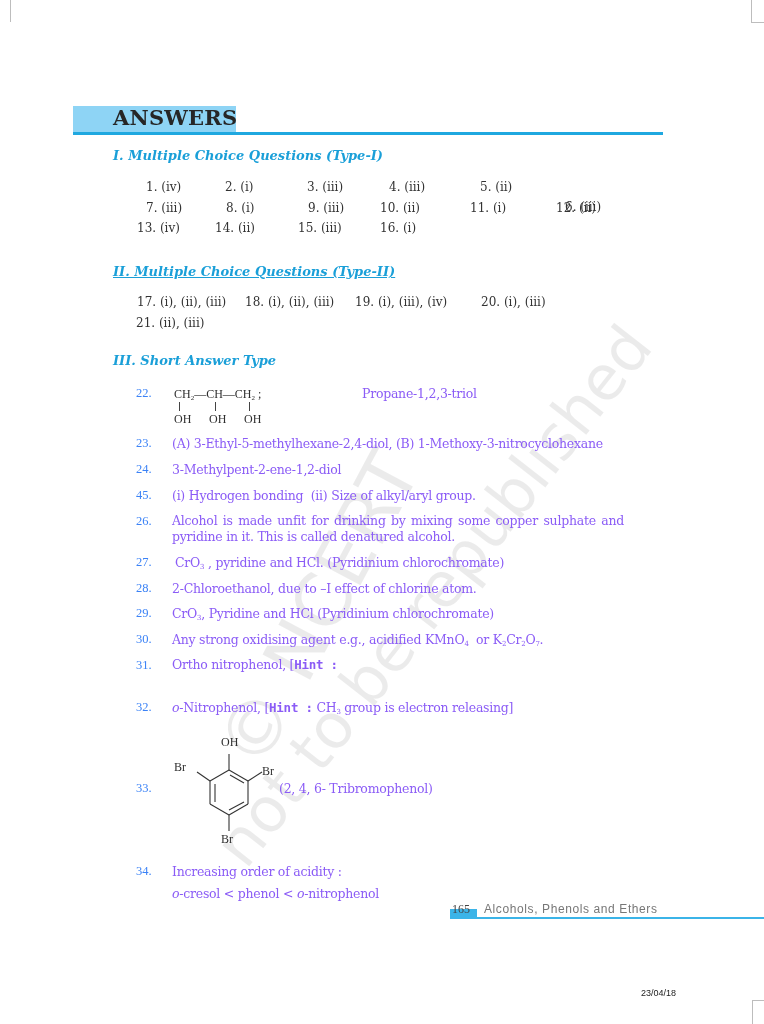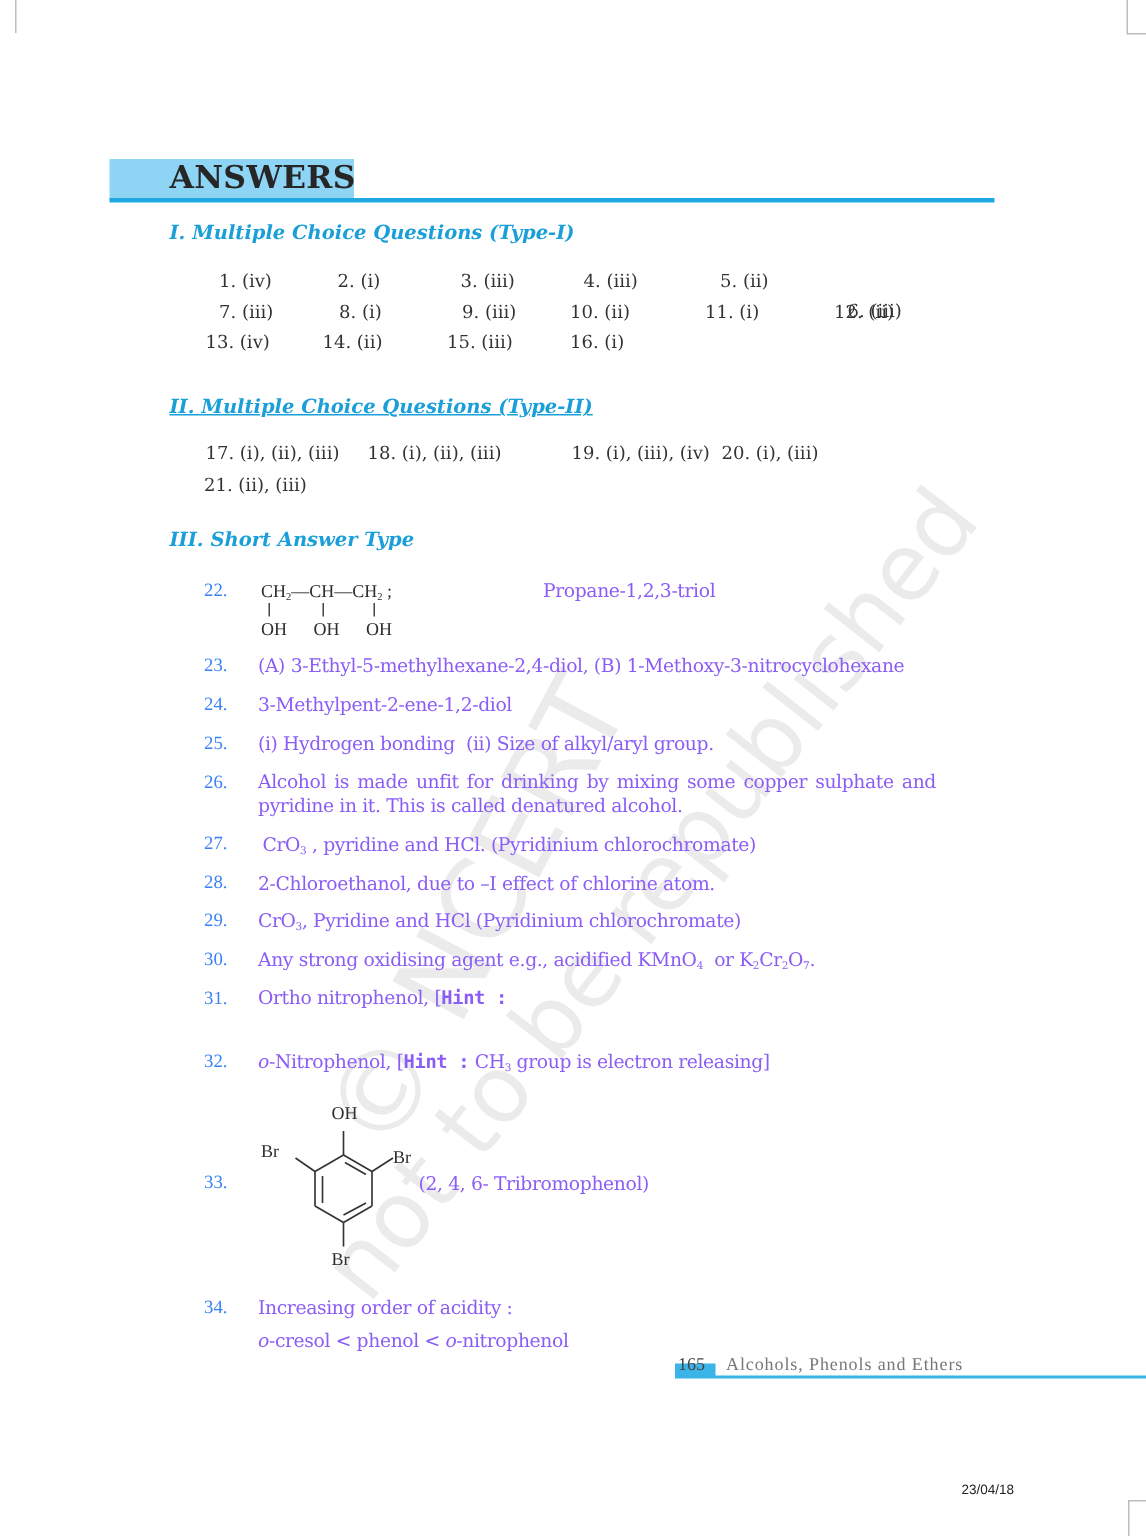--- a/index.html
+++ b/index.html
@@ -42,21 +42,21 @@
   .chem { position: absolute; font-size: 12px; font-family: "Liberation Serif", serif; color: #2e2e2e; white-space: nowrap; }
   .chem sub { font-size: 7px; vertical-align: -2px; }
   .vbar { position: absolute; width: 1px; height: 9px; background: #444; }
   .watermark {
     position: absolute; font-family: "DejaVu Sans", sans-serif; color: rgba(0,0,0,0.08);
     transform-origin: left top; white-space: nowrap; pointer-events: none;
   }
   .footer-bar { position: absolute; left: 450px; top: 909px; width: 27px; height: 9px; background: #3bb4e8; }
   .footer-rule { position: absolute; left: 450px; top: 917px; width: 314px; height: 2px; background: #3bb4e8; }
   .footer-page { position: absolute; left: 452px; top: 902px; font-size: 12px; color: #444; font-family: "Liberation Serif", serif; }
-  .footer-title { position: absolute; left: 484px; top: 902px; font-size: 12px; color: #777; letter-spacing: 0.6px; font-family: Liberation Serif, serif; }
+  .footer-title { position: absolute; left: 484px; top: 902px; font-size: 12px; color: #777; letter-spacing: 0.6px; font-family: Liberation Sans, sans-serif; }
   .date { position: absolute; left: 641px; top: 988px; font-size: 9px; color: #222; font-family: "Liberation Sans", sans-serif; }
 </style>
 </head>
 <body>
 
 <div class="crop" style="left:10px;top:0;width:1px;height:22px;"></div>
 <div class="crop" style="left:751px;top:0;width:1px;height:22px;"></div>
 <div class="crop" style="left:751px;top:22px;width:13px;height:1px;"></div>
 <div class="crop" style="left:752px;top:1000px;width:1px;height:24px;"></div>
 <div class="crop" style="left:752px;top:1000px;width:12px;height:1px;"></div>
@@ -87,21 +87,21 @@
   <span class="mcq" style="left:137px;top:221px;">13. (iv)</span>
   <span class="mcq" style="left:215px;top:221px;">14. (ii)</span>
   <span class="mcq" style="left:298px;top:221px;">15. (iii)</span>
   <span class="mcq" style="left:380px;top:221px;">16. (i)</span>
 </div>
 
 <div class="section-head" style="top:264px;text-decoration:underline;">II. Multiple Choice Questions (Type-II)</div>
 <div>
   <span class="mcq" style="left:137px;top:295px;">17. (i), (ii), (iii)</span>
   <span class="mcq" style="left:245px;top:295px;">18. (i), (ii), (iii)</span>
-  <span class="mcq" style="left:381px;top:295px;text-align:right;">19. (i), (iii), (iv)</span>
+  <span class="mcq" style="left:355px;top:295px;text-align:right;">19. (i), (iii), (iv)</span>
   <span class="mcq" style="left:481px;top:295px;">20. (i), (iii)</span>
   <span class="mcq" style="left:136px;top:316px;">21. (ii), (iii)</span>
 </div>
 
 <div class="section-head" style="top:353px;">III. Short Answer Type</div>
 
 <div>
   <span class="num" style="top:386px;">22.</span>
   <span class="chem" style="left:174px;top:387px;"><span>CH</span><sub>2</sub><span>—CH—CH</span><sub>2</sub><span> ;</span></span>
   <div class="vbar" style="left:179px;top:402px;"></div>
@@ -112,21 +112,21 @@
   <span class="chem" style="left:244px;top:412px;">OH</span>
   <span class="txt" style="left:362px;top:386px;">Propane-1,2,3-triol</span>
 </div>
 
 <span class="num" style="top:436px;">23.</span>
 <span class="txt" style="top:436px;">(A) 3-Ethyl-5-methylhexane-2,4-diol, (B) 1-Methoxy-3-nitrocyclohexane</span>
 
 <span class="num" style="top:462px;">24.</span>
 <span class="txt" style="top:462px;">3-Methylpent-2-ene-1,2-diol</span>
 
-<span class="num" style="top:488px;">25.</span>
+<span class="num" style="top:488px;">45.</span>
 <span class="txt" style="top:488px;white-space:pre;">(i) Hydrogen bonding  (ii) Size of alkyl/aryl group.</span>
 
 <span class="num" style="top:514px;">26.</span>
 <span class="txt wrap" style="top:513px;">Alcohol is made unfit for drinking by mixing some copper sulphate and pyridine in it. This is called denatured alcohol.</span>
 
 <span class="num" style="top:555px;">27.</span>
 <span class="txt" style="left:175px;top:555px;"><span>CrO</span><sub>3</sub><span> , pyridine and HCl. (Pyridinium chlorochromate)</span></span>
 
 <span class="num" style="top:581px;">28.</span>
 <span class="txt" style="top:581px;">2-Chloroethanol, due to –I effect of chlorine atom.</span>

